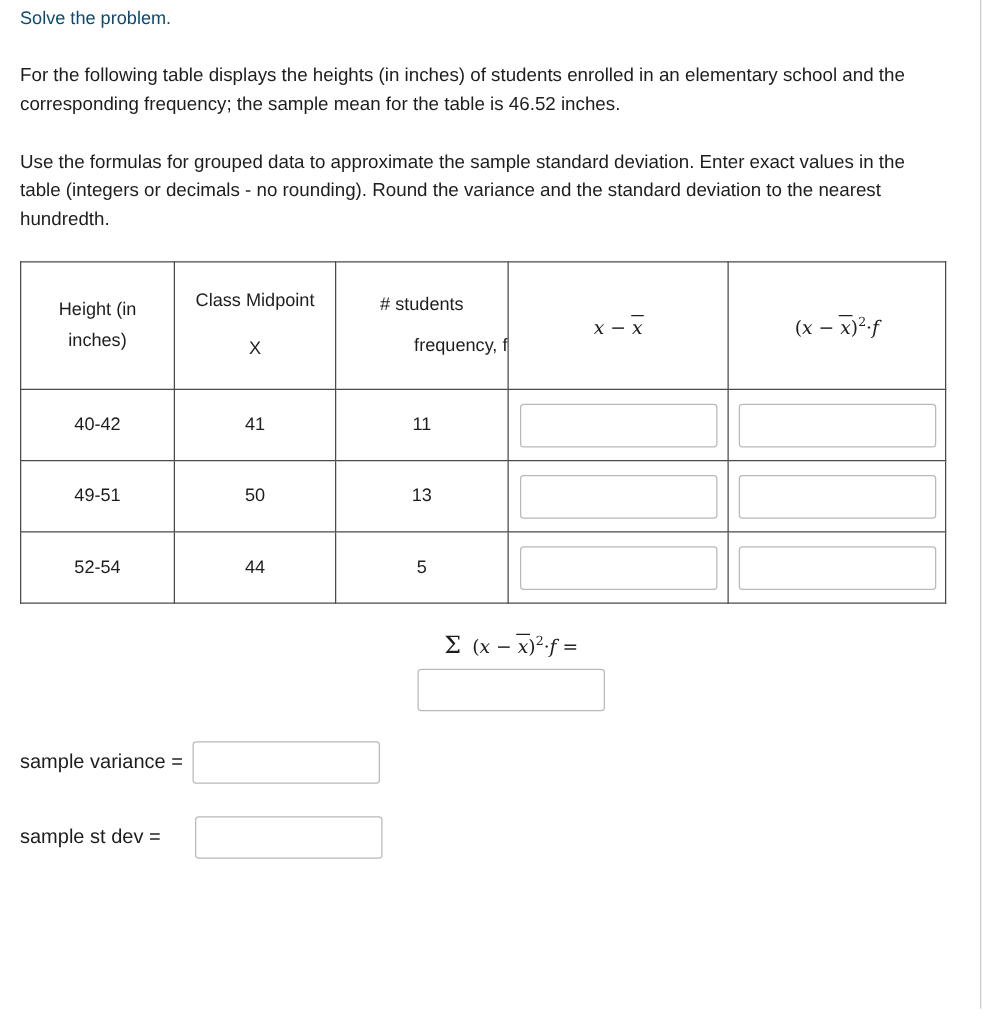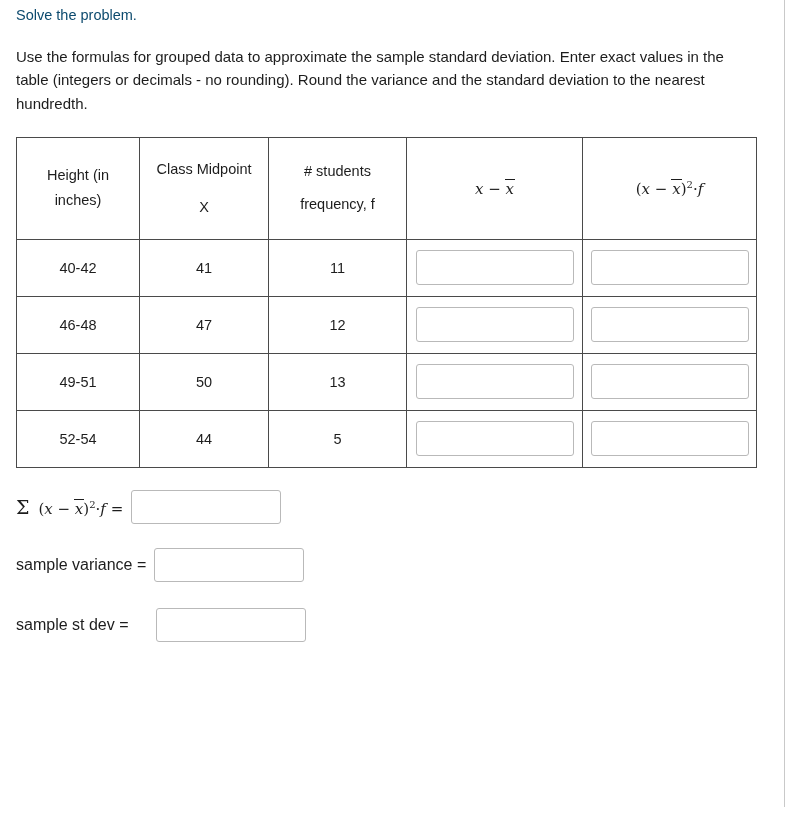--- a/index.html
+++ b/index.html
@@ -130,21 +130,21 @@
     vertical-align: middle;
   }
 
   .answer-row {
     display: flex;
     align-items: center;
     gap: 8px;
     font-size: 15px;
     color: #1d1d1d;
   }
-  .r1 { margin-top: 22px; }
+  .r1 { margin-top: 22px; flex-direction: column; }
   .r2 { margin-top: 24px; }
   .r3 { margin-top: 26px; gap: 27px; }
 
   .sigma {
     font-family: "DejaVu Serif", serif;
     font-size: 19px;
   }
   .eqlabel {
     font-family: "Liberation Sans", sans-serif;
     font-size: 16px;
@@ -152,20 +152,21 @@
 </style>
 </head>
 <body>
 
 <div class="page">
 
   <div class="right-rule"></div>
 
   <div class="prompt">Solve the problem.</div>
 
+  <div class="para">For the following table displays the heights (in inches) of students enrolled in an elementary school and the corresponding frequency; the sample mean for the table is 46.52 inches.</div>
 
   <div class="para second">Use the formulas for grouped data  to approximate the sample standard deviation. Enter exact values in the table  (integers or decimals - no rounding). Round the variance and the standard deviation to the nearest hundredth.</div>
 
   <table class="grouped">
     <colgroup>
       <col class="col1">
         <col class="col2">
         <col class="col3">
         <col class="col4">
         <col class="col5">
@@ -175,42 +176,35 @@
         <td>
           <div class="hdr-line">Height (in</div>
           <div class="hdr-line">inches)</div>
         </td>
         <td>
           <div class="hdr-line">Class Midpoint</div>
           <div class="hdr-line" style="margin-top:13px;">X</div>
         </td>
         <td>
           <div class="hdr-line"># students</div>
-          <div class="hdr-line" style="margin-top:8px;">frequency, f</div>
+          <div class="hdr-line" style="margin-top:8px;text-align:right;">frequency, f</div>
         </td>
         <td>
           <span class="mathit">x</span><span class="mathup">&nbsp;</span><span class="mathup">−</span><span class="mathup">&nbsp;</span><span class="mathit ovl">x</span>
         </td>
         <td>
           <span class="mathup">(</span><span class="mathit">x</span><span class="mathup">&nbsp;−&nbsp;</span><span class="mathit ovl">x</span><span class="mathup">)</span><sup class="exp">2</sup><span class="mathup">·</span><span class="mathit">f</span>
         </td>
       </tr>
     </thead>
     <tbody>
       <tr>
         <td>40-42</td>
         <td>41</td>
         <td>11</td>
-        <td><input class="cellbox" type="text" value="" style=""></td>
-        <td><input class="cellbox" type="text" value="" style=""></td>
-      </tr>
-      <tr>
-        <td>46-48</td>
-        <td>47</td>
-        <td>12</td>
         <td><input class="cellbox" type="text" value="" style=""></td>
         <td><input class="cellbox" type="text" value="" style=""></td>
       </tr>
       <tr>
         <td>49-51</td>
         <td>50</td>
         <td>13</td>
         <td><input class="cellbox" type="text" value="" style=""></td>
         <td><input class="cellbox" type="text" value="" style=""></td>
       </tr>

